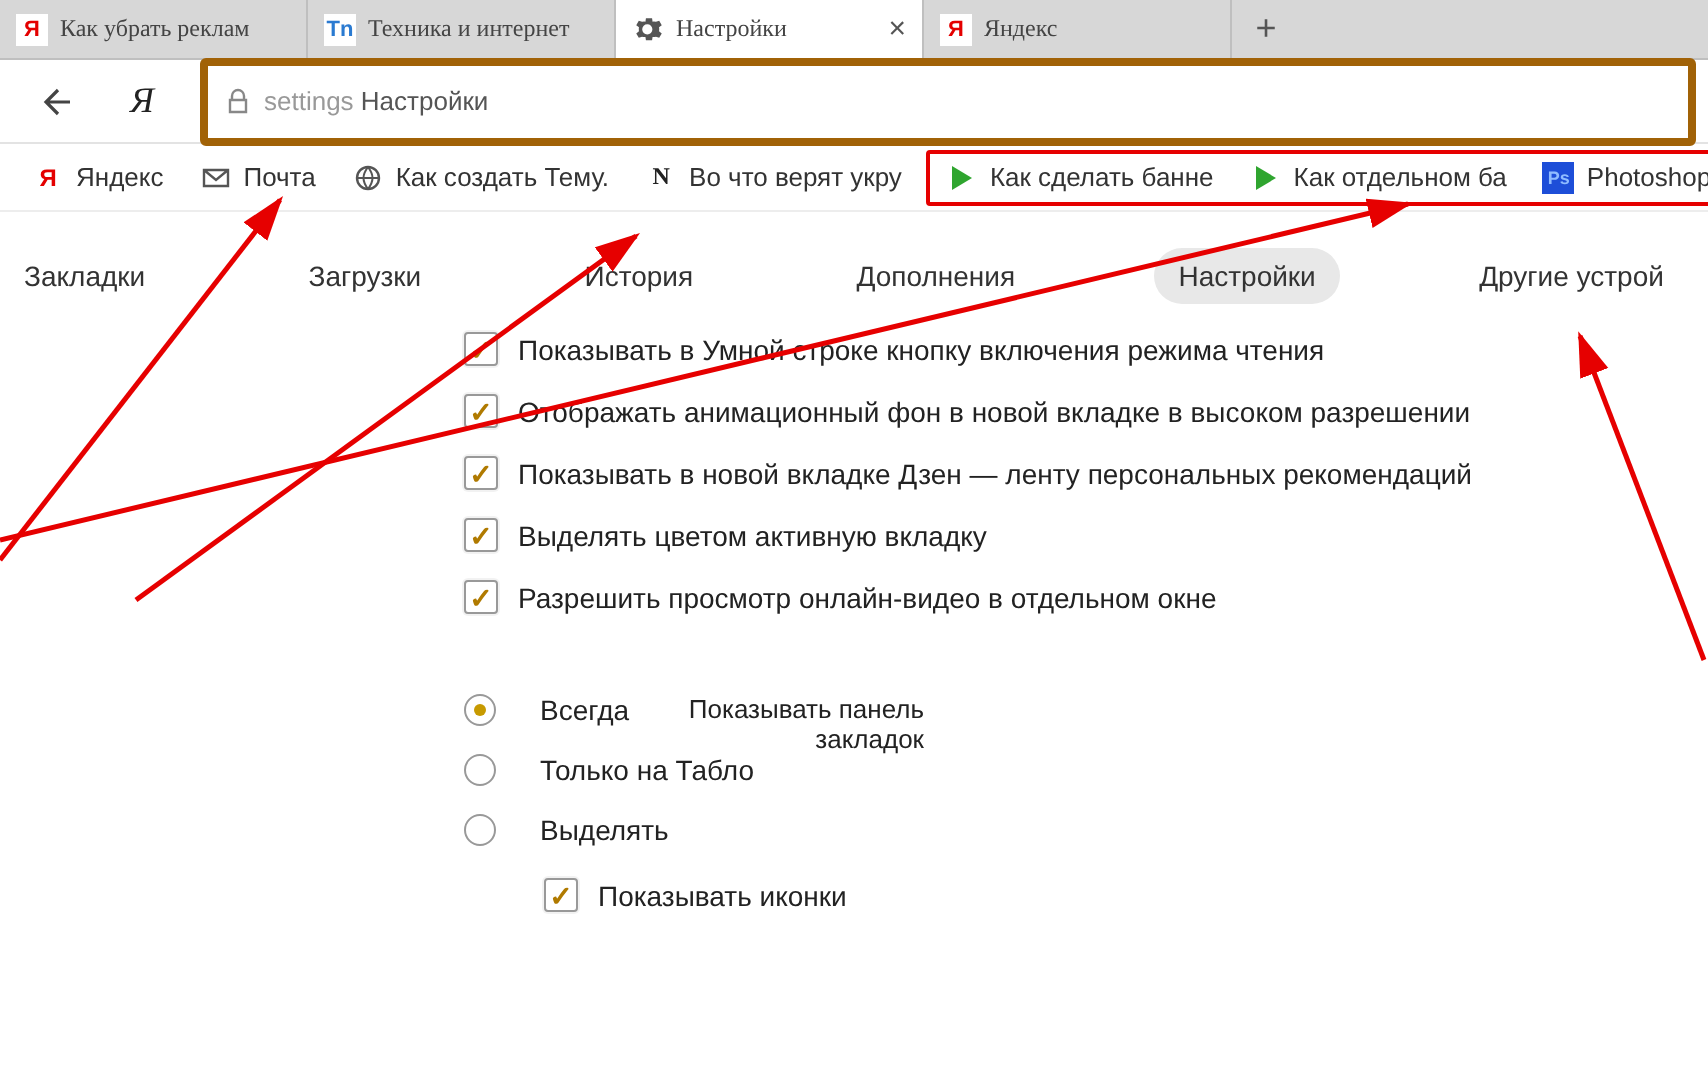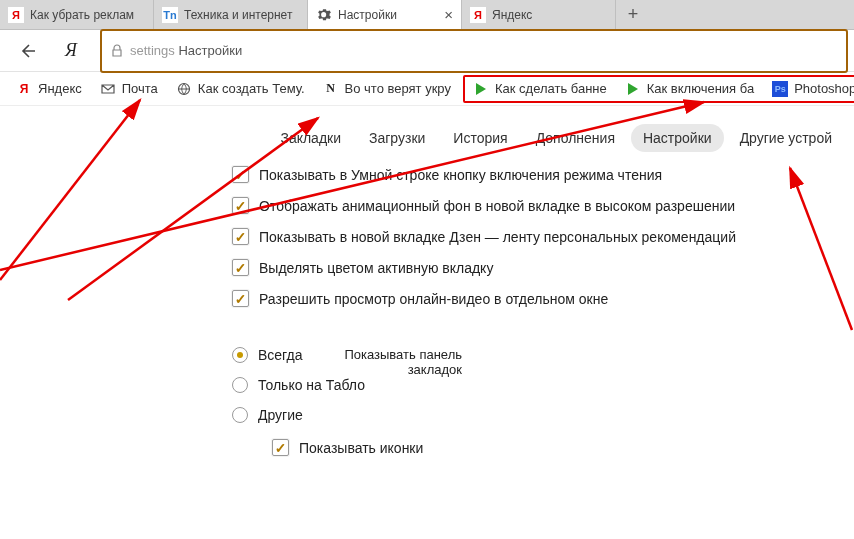--- a/index.html
+++ b/index.html
@@ -29,21 +29,21 @@
     width: 154px;
     border-right: 1px solid #bfbfbf;
     font-size: 12px;
     color: #444;
     cursor: pointer;
     white-space: nowrap;
     overflow: hidden;
   }
   .tab.active { background: #fff; }
   .tab .fav { width: 16px; height: 16px; margin-right: 6px; display: inline-flex; align-items:center; justify-content:center; font-size:11px;}
-  .tab .title { overflow: hidden; text-overflow: ellipsis; flex: 1; }
+  .tab .title { overflow: hidden; text-overflow: ellipsis; flex: 1; font-family: Liberation Serif, serif; }
   .tab .close { margin-left: 4px; color:#555; font-size:15px; }
   .newtab {
     width: 34px;
     display:flex; align-items:center; justify-content:center;
     color:#555; font-size:18px; cursor:pointer;
   }
 
   
   .navrow {
     display: flex;
@@ -55,21 +55,21 @@
   }
   .nav-btn {
     width: 42px; height:42px;
     display:flex; align-items:center; justify-content:center;
     font-size:20px; color:#444; cursor:pointer;
   }
   .omnibox {
     flex:1;
     margin-left: 6px;
     height: 44px;
-    border: 2px solid #a16207;
+    border: 4px solid #a16207;
     border-radius: 3px;
     display:flex; align-items:center;
     padding: 0 8px;
     gap:6px;
     color:#444;
   }
   .omnibox .urltext { color:#555; }
   .omnibox .urltext .grey { color:#999; }
 
   
@@ -98,21 +98,21 @@
     padding: 2px 2px;
     gap: 6px;
     margin-left:auto;
   }
 
   
   .content-nav {
     display:flex;
     align-items:center;
     gap: 4px;
-    justify-content:flex-end;
+    justify-content:space-between;
     padding: 18px 10px 14px 0;
     font-size: 14px;
     color:#333;
   }
   .cnav-item {
     padding: 6px 12px;
     cursor:pointer;
     border-radius: 14px;
   }
   .cnav-item.active {
@@ -144,21 +144,21 @@
   .chk.checked::after { content:"✓"; }
   .section-label {
     position:absolute;
     left: 50px;
     width: 180px;
     text-align:right;
     font-size:13px;
     color:#222;
   }
   .radio-row {
-    display:flex; align-items:flex-start; gap:10px;
+    display:flex; align-items:flex-start; gap:22px;
     margin-bottom: 14px;
   }
   .radio {
     width:16px; height:16px;
     border:1px solid #999;
     border-radius:50%;
     background:#fff;
     display:inline-flex; align-items:center; justify-content:center;
   }
   .radio.selected::after {
@@ -271,21 +271,21 @@
     <div class="bm">
       <span class="ico">
           <span class="fav-arrow-green"></span>
         </span>
       <span>Как сделать банне</span>
     </div>
     <div class="bm">
       <span class="ico">
           <span class="fav-arrow-green"></span>
         </span>
-      <span>Как включения ба</span>
+      <span>Как отдельном ба</span>
     </div>
     <div class="bm">
       <span class="fav-ps">Ps</span>
       <span>Photoshop</span>
     </div>
   </div>
 </div>
 
 <div class="content-nav">
   <div class="cnav-item">Закладки</div>
@@ -327,21 +327,21 @@
     <div class="radio-row">
       <span class="radio selected"></span>
       <span>Всегда</span>
     </div>
     <div class="radio-row">
       <span class="radio"></span>
       <span>Только на Табло</span>
     </div>
     <div class="radio-row">
       <span class="radio"></span>
-      <span>Другие</span>
+      <span>Выделять</span>
     </div>
 
     <div class="checkrow" style="margin-top:16px;margin-left:40px;">
       <span class="chk checked"></span>
       <span>Показывать иконки</span>
     </div>
   </div>
 
 </div>
 

